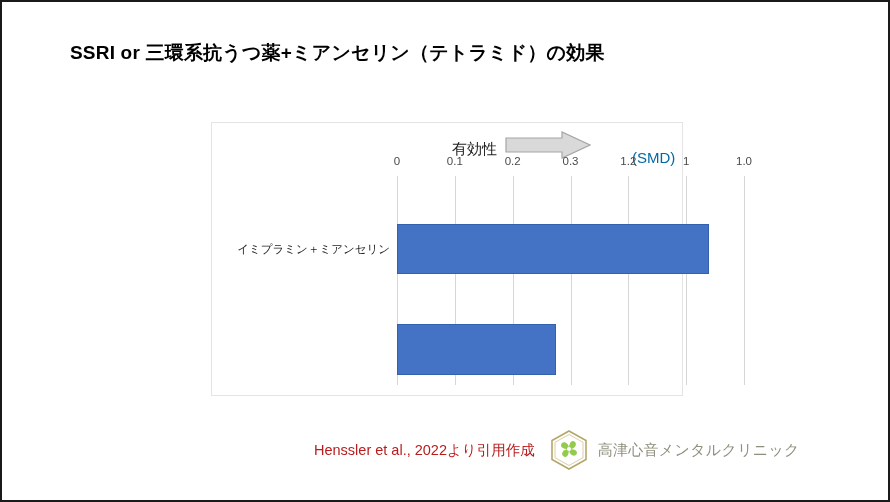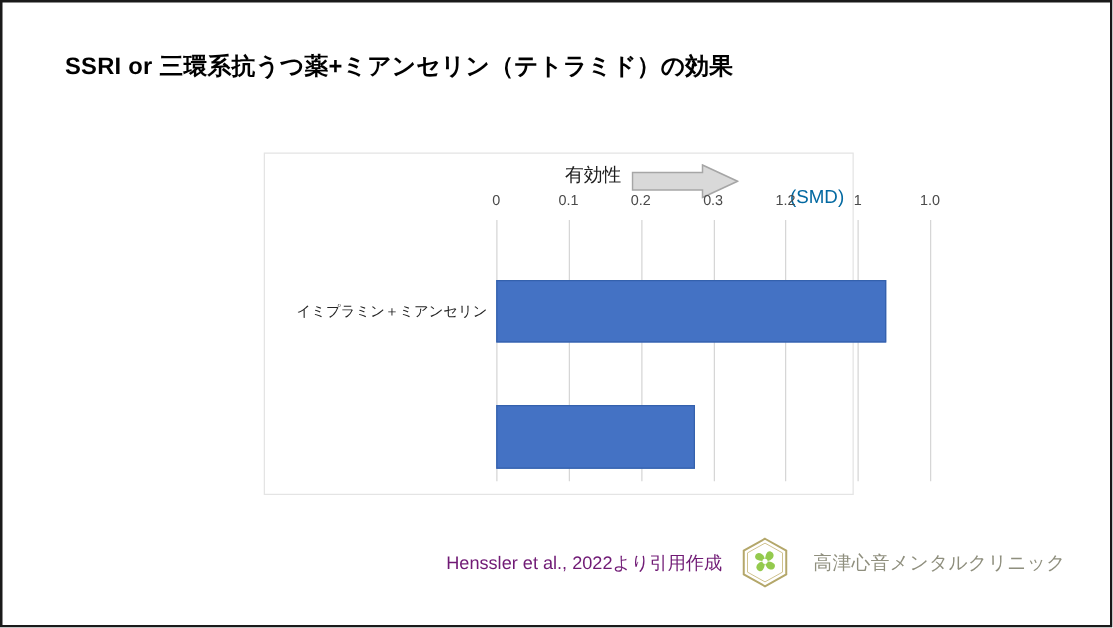--- a/index.html
+++ b/index.html
@@ -19,21 +19,21 @@
     height: 502px;
     background: #ffffff;
     box-sizing: border-box;
     border: 2px solid #1a1a1a;
     overflow: hidden;
   }
 
   
   .slide-title {
     position: absolute;
-    left: 50px;
+    left: 68px;
     top: 38px;
     font-size: 19px;
     font-weight: bold;
     color: #000000;
     letter-spacing: 0.2px;
     white-space: nowrap;
   }
 
   
   .chart-frame {
@@ -46,21 +46,21 @@
     box-sizing: border-box;
     background: #ffffff;
   }
 
   
   .efficacy-note {
     position: absolute;
     left: 240px;
     top: 8px;
     display: flex;
-    align-items: flex-start;
+    align-items: flex-end;
     gap: 8px;
   }
   .efficacy-label {
     font-size: 15px;
     color: #1c1c1c;
     white-space: nowrap;
   }
   .efficacy-arrow {
     display: block;
   }
@@ -144,28 +144,27 @@
   .footer {
     position: absolute;
     left: 312px;
     top: 427px;
     display: flex;
     align-items: center;
     gap: 14px;
   }
   .citation {
     font-size: 14.5px;
-    color: #701a75;
-    white-space: nowrap;
-    margin-left: 43px;
+    color: #b91c1c;
+    white-space: nowrap;
   }
   .brand {
     display: flex;
     align-items: center;
-    gap: 19px;
+    gap: 9px;
     text-align: right;
   }
   .brand-logo {
     display: block;
   }
   .brand-name {
     font-size: 15px;
     color: #8f8f7e;
     white-space: nowrap;
     letter-spacing: 0.3px;

